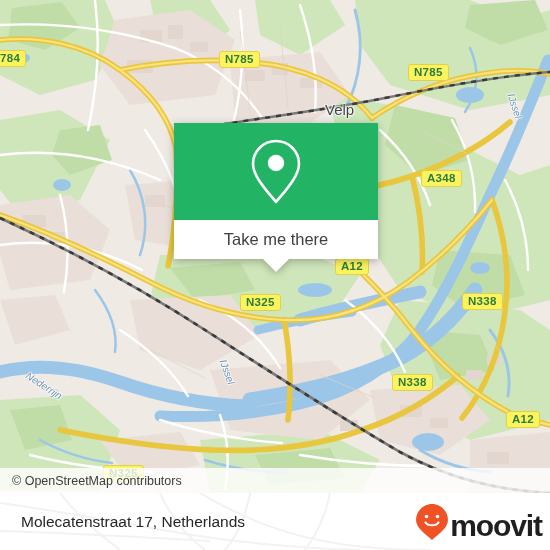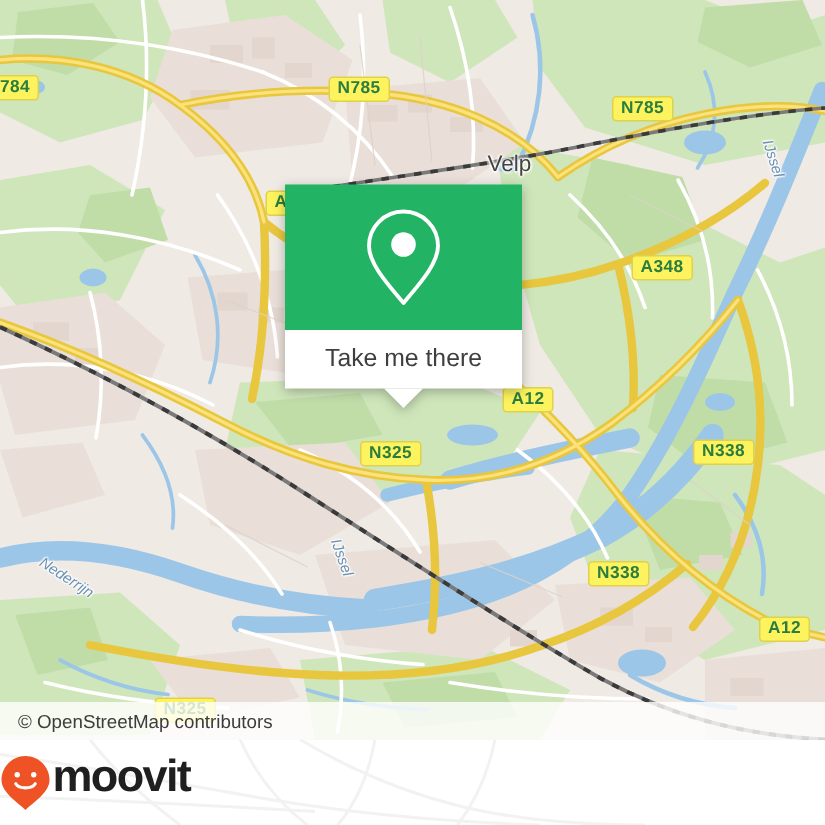--- a/index.html
+++ b/index.html
@@ -57,22 +57,22 @@
     font-size: 10px;
     font-style: italic;
     white-space: nowrap;
     font-family: "Liberation Sans", sans-serif;
     text-shadow: 1px 0 1px #fff, -1px 0 1px #fff, 0 1px 1px #fff, 0 -1px 1px #fff;
   }
 
   
   #popup {
     position: absolute;
-    left: 190px; top: 123px;
-    width: 158px;
+    left: 174px; top: 123px;
+    width: 204px;
     filter: drop-shadow(0 2px 4px rgba(0,0,0,0.28));
   }
   #popup-top {
     background: #22b464;
     height: 97px;
     display: flex;
     align-items: center;
     justify-content: center;
   }
   #popup-bottom {
@@ -133,22 +133,22 @@
     position: relative;
     color: #262626;
     font-size: 15.5px;
     padding-left: 21px;
     font-family: "Liberation Sans", sans-serif;
     white-space: nowrap;
   }
   #brand {
     position: relative;
     display: flex;
-    align-items: flex-start;
-    padding-right: 20px;
+    align-items: flex-end;
+    padding-right: 8px;
   }
   #brand-pin { margin-right: 1px; display:block; }
   #brand-text {
     color: #1f1f1f;
     font-size: 30px;
     font-weight: bold;
     letter-spacing: -1.1px;
     font-family: "Liberation Sans", sans-serif;
     line-height: 30px;
   }
@@ -371,20 +371,21 @@
         <path d="M0,10 C60,18 120,30 180,40 C240,50 300,55 360,57"></path>
         <path d="M60,0 C75,20 95,38 120,57"></path>
         <path d="M160,0 C170,22 185,42 205,57"></path>
         <path d="M250,0 C246,22 238,42 225,57"></path>
         <path d="M330,0 C326,20 318,40 305,57"></path>
         <path d="M0,38 C70,40 140,44 210,48"></path>
         <path d="M200,0 C230,18 265,34 305,44 C345,54 390,57 430,57"></path>
       </g>
     </svg>
 
+    <span id="footer-address">Molecatenstraat 17, Netherlands</span>
 
     <div id="brand">
       <svg id="brand-pin" width="34" height="38" viewBox="0 0 34 38" xmlns="http://www.w3.org/2000/svg">
         <path d="M17 1 C8.2 1 1 8.2 1 17 C1 25.5 12 32 17 37 C22 32 33 25.5 33 17 C33 8.2 25.8 1 17 1 Z" fill="#ef5325"></path>
         <circle cx="11.5" cy="13.5" r="1.8" fill="#ffffff"></circle>
         <circle cx="22.5" cy="13.5" r="1.8" fill="#ffffff"></circle>
         <path d="M10.5 19.5 C12.8 23.2 21.2 23.2 23.5 19.5" stroke="#ffffff" stroke-width="2.1" fill="none" stroke-linecap="round"></path>
       </svg>
       <span id="brand-text">moovit</span>
     </div>

